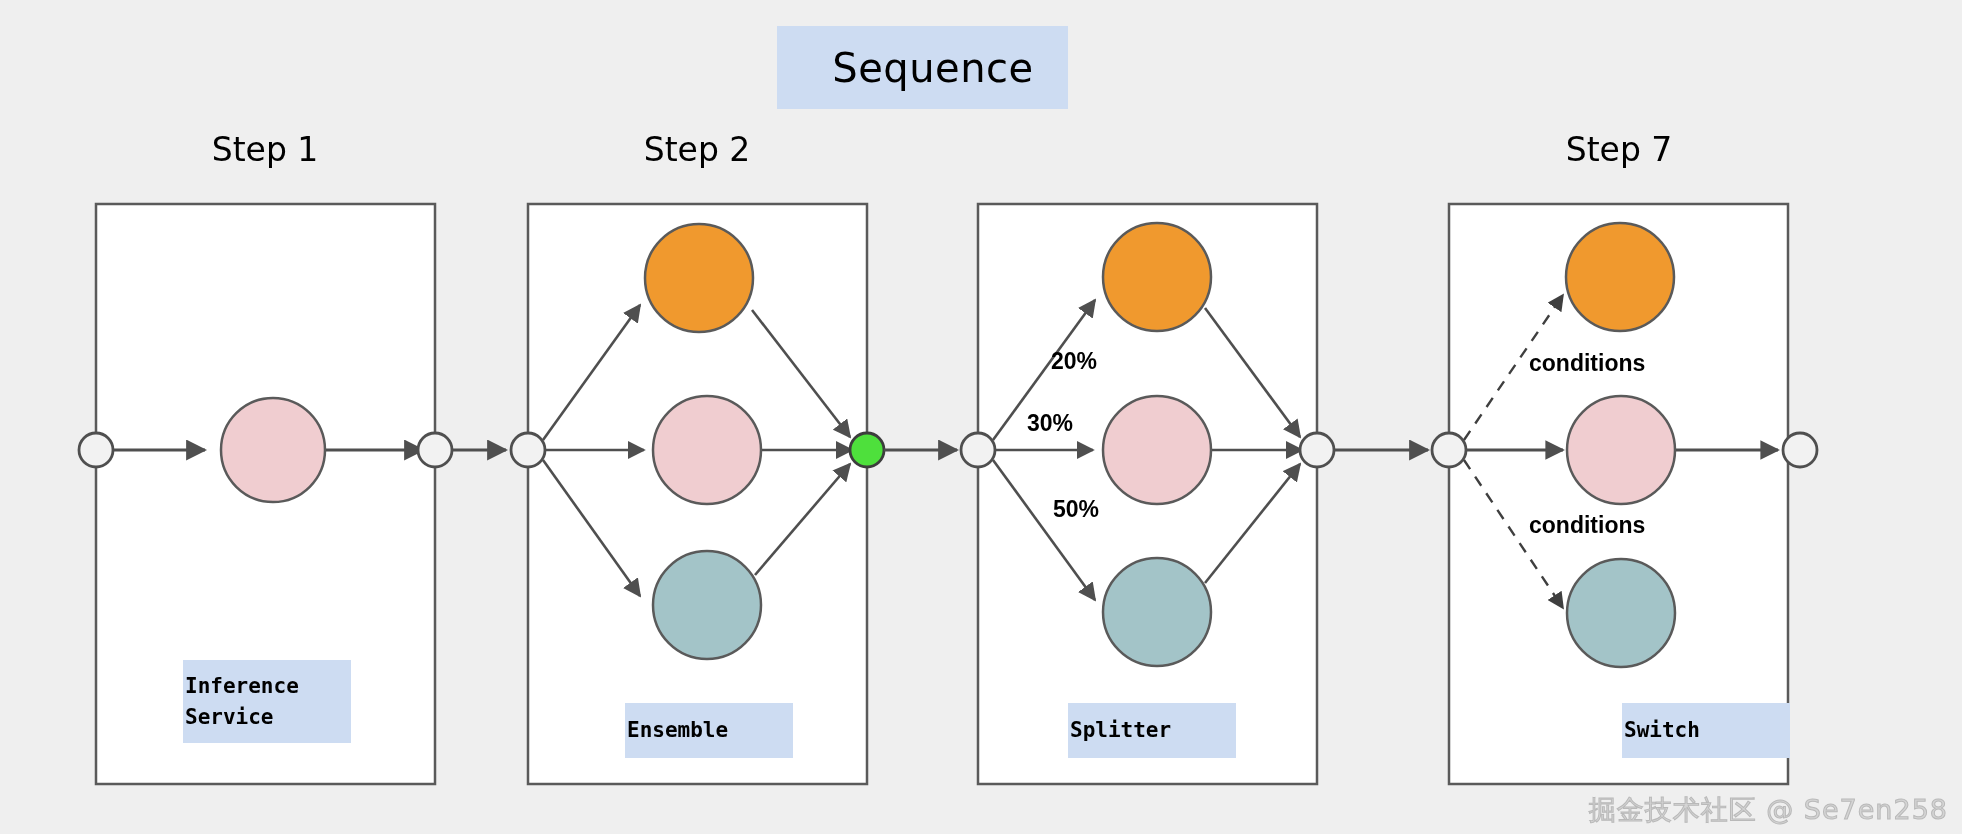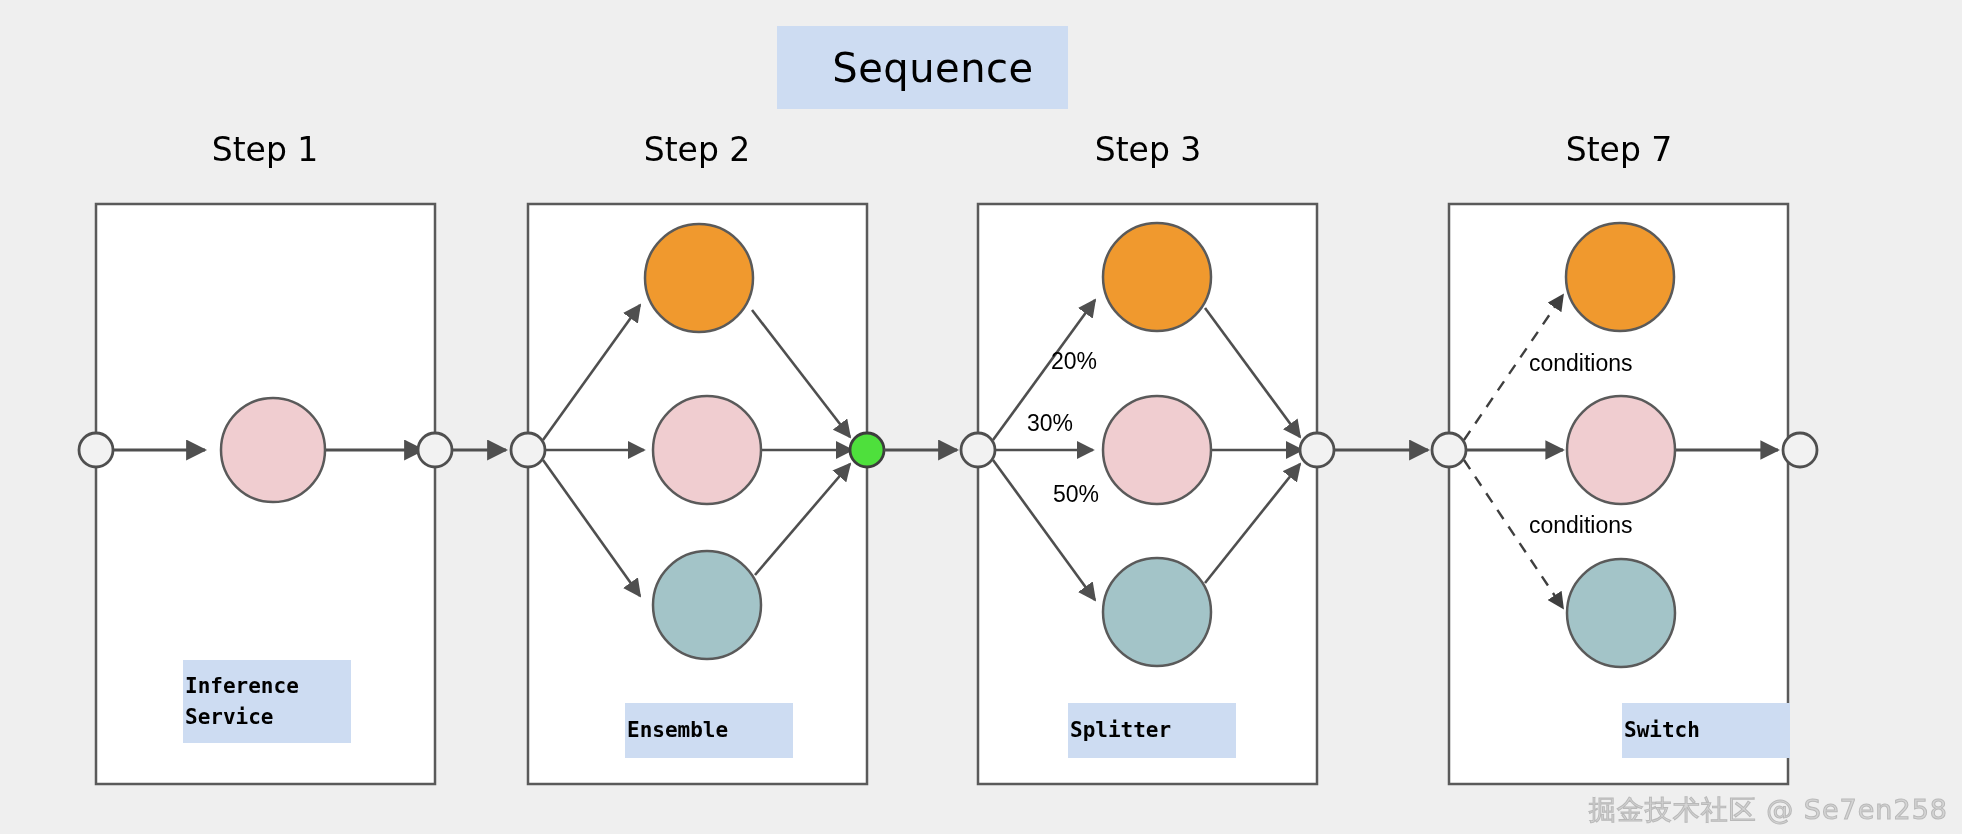--- a/index.html
+++ b/index.html
@@ -74,20 +74,21 @@
     color: #000;
     font-family: "DejaVu Sans Mono", monospace;
   }
 
   .edge-label {
     position: absolute;
     font-size: 23px;
     color: #000;
     font-family: "Liberation Sans", sans-serif;
     white-space: nowrap;
+    font-weight: bold;
   }
 
   .watermark {
     position: absolute;
     right: 14px;
     bottom: 6px;
     font-size: 27px;
     color: #d4d4d4;
     -webkit-text-stroke: 1px #b9b9b9;
     font-family: "DejaVu Sans", sans-serif;
@@ -168,21 +169,20 @@
     <circle cx="1621" cy="613" r="54" fill="#a3c4c8" stroke="#5a5a5a" stroke-width="2.5"></circle>
 
     <line x1="1676" y1="450" x2="1778" y2="450" stroke="#4f4f4f" stroke-width="2.8" marker-end="url(#arrow)"></line>
     <circle cx="1800" cy="450" r="17" fill="#f2f2f2" stroke="#4f4f4f" stroke-width="2.8"></circle>
   </svg>
 
   <div class="title-box title-main">Sequence</div>
 
   <div class="step-label" style="left:95px;">Step 1</div>
   <div class="step-label" style="left:527px;">Step 2</div>
-  <div class="step-label" style="left:978px;">Step 3</div>
   <div class="step-label" style="left:1449px;">Step 7</div>
 
   <div class="node-label-box" style="left:183px; top:660px; width:168px; height:83px;">
     <span>Inference</span>
     <span>Service</span>
   </div>
 
   <div class="node-label-box" style="left:625px; top:703px; width:168px; height:55px;">
     <span>Ensemble</span>
   </div>
@@ -190,20 +190,20 @@
   <div class="node-label-box" style="left:1068px; top:703px; width:168px; height:55px;">
     <span>Splitter</span>
   </div>
 
   <div class="node-label-box" style="left:1622px; top:703px; width:168px; height:55px;">
     <span>Switch</span>
   </div>
 
   <div class="edge-label" style="left:1051px; top:348px;">20%</div>
   <div class="edge-label" style="left:1027px; top:410px;">30%</div>
-  <div class="edge-label" style="left:1053px; top:481px;">50%</div>
+  <div class="edge-label" style="left:1053px; top:496px;">50%</div>
 
   <div class="edge-label" style="left:1529px; top:350px;">conditions</div>
   <div class="edge-label" style="left:1529px; top:512px;">conditions</div>
 
   <div class="watermark">掘金技术社区 @ Se7en258</div>
 
 </div>
 
 </body></html>

